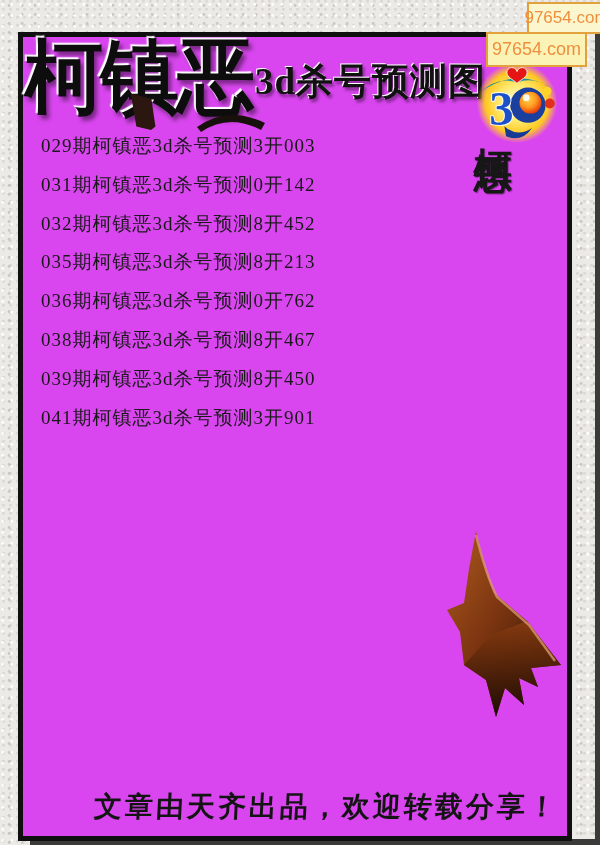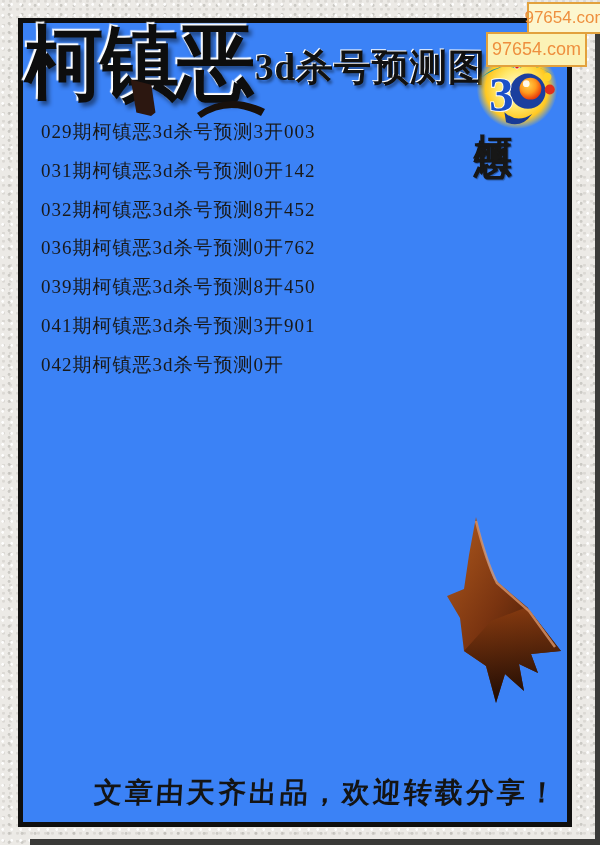--- a/index.html
+++ b/index.html
@@ -9,22 +9,22 @@
     background-color:#eceae6;
     background-image:
       radial-gradient(circle at 30% 40%, rgba(255,255,255,.95) 0 1px, transparent 1.7px),
       radial-gradient(circle at 70% 60%, rgba(176,174,168,.55) 0 1px, transparent 1.9px),
       radial-gradient(circle at 50% 15%, rgba(198,196,190,.45) 0 1px, transparent 2px);
     background-size:9px 11px,13px 9px,7px 8px;
   }
   .edge-right{position:absolute;right:0;top:30px;width:5px;height:815px;background:#3a3a38;z-index:1;}
   .edge-bottom{position:absolute;left:30px;right:0;bottom:0;height:6px;background:#3a3a38;z-index:1;}
   .panel{
-    position:absolute;left:18px;top:18px;width:544px;height:799px;
-    background:#3b82f6;border:5px solid #0f0f0f;z-index:2;
+    position:absolute;left:18px;top:32px;width:544px;height:799px;
+    background:#d946ef;border:5px solid #0f0f0f;z-index:2;
   }
   
   .badge{position:absolute;z-index:6;display:flex;align-items:center;justify-content:center;
     font-family:"Liberation Sans","DejaVu Sans",sans-serif;color:#ee8f3e;}
   .badge-top{left:527px;top:2px;width:75px;height:28px;background:#fcf6cf;
     border:2px solid #e2a13d;border-right:none;font-size:17px;}
   .badge-lower{left:486px;top:32px;width:97px;height:31px;background:#fbf2b6;
     border:2px solid #e2a13d;font-size:18px;}
   
   .title-row{position:absolute;left:2px;top:4px;display:flex;align-items:flex-end;white-space:nowrap;}
@@ -110,24 +110,25 @@
     <text x="17" y="79" font-size="58" font-weight="bold" fill="#1b50c8" stroke="#ffffff" stroke-width="2" paint-order="stroke" font-family="'Liberation Serif','DejaVu Serif',serif">3</text>
     <path d="M50,15 c-2,-7 -12,-6 -12,1 c0,6 7,8 12,13 c5,-5 12,-7 12,-13 c0,-7 -10,-8 -12,-1 Z" fill="#e31515" stroke="#fff" stroke-width="1"></path>
   </svg>
 
   <div class="vertical-name">柯镇恶</div>
 
   <div class="pred-list">
       <div class="pred-line">029期柯镇恶3d杀号预测3开003</div>
       <div class="pred-line">031期柯镇恶3d杀号预测0开142</div>
       <div class="pred-line">032期柯镇恶3d杀号预测8开452</div>
+      <div class="pred-line">035期柯镇恶3d杀号预测8开213</div>
       <div class="pred-line">036期柯镇恶3d杀号预测0开762</div>
+      <div class="pred-line">038期柯镇恶3d杀号预测8开467</div>
       <div class="pred-line">039期柯镇恶3d杀号预测8开450</div>
       <div class="pred-line">041期柯镇恶3d杀号预测3开901</div>
-      <div class="pred-line">042期柯镇恶3d杀号预测0开</div>
     </div>
 
   <svg class="wood" width="150" height="210" viewBox="0 0 150 210">
     <defs>
       <linearGradient id="woodg" x1="0" y1="0" x2="1" y2="1">
         <stop offset="0%" stop-color="#b05a1e"></stop>
         <stop offset="45%" stop-color="#7a3410"></stop>
         <stop offset="100%" stop-color="#1c0a02"></stop>
       </linearGradient>
       <linearGradient id="woodg2" x1="0" y1="0" x2="0" y2="1">

